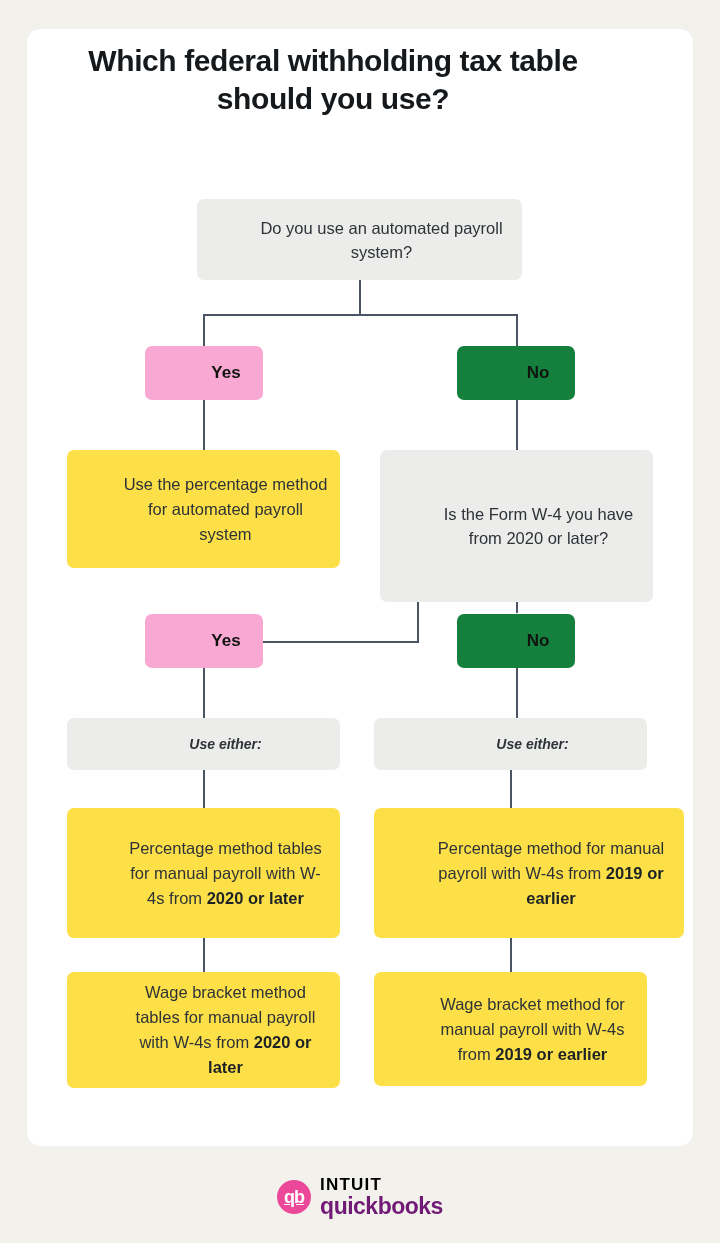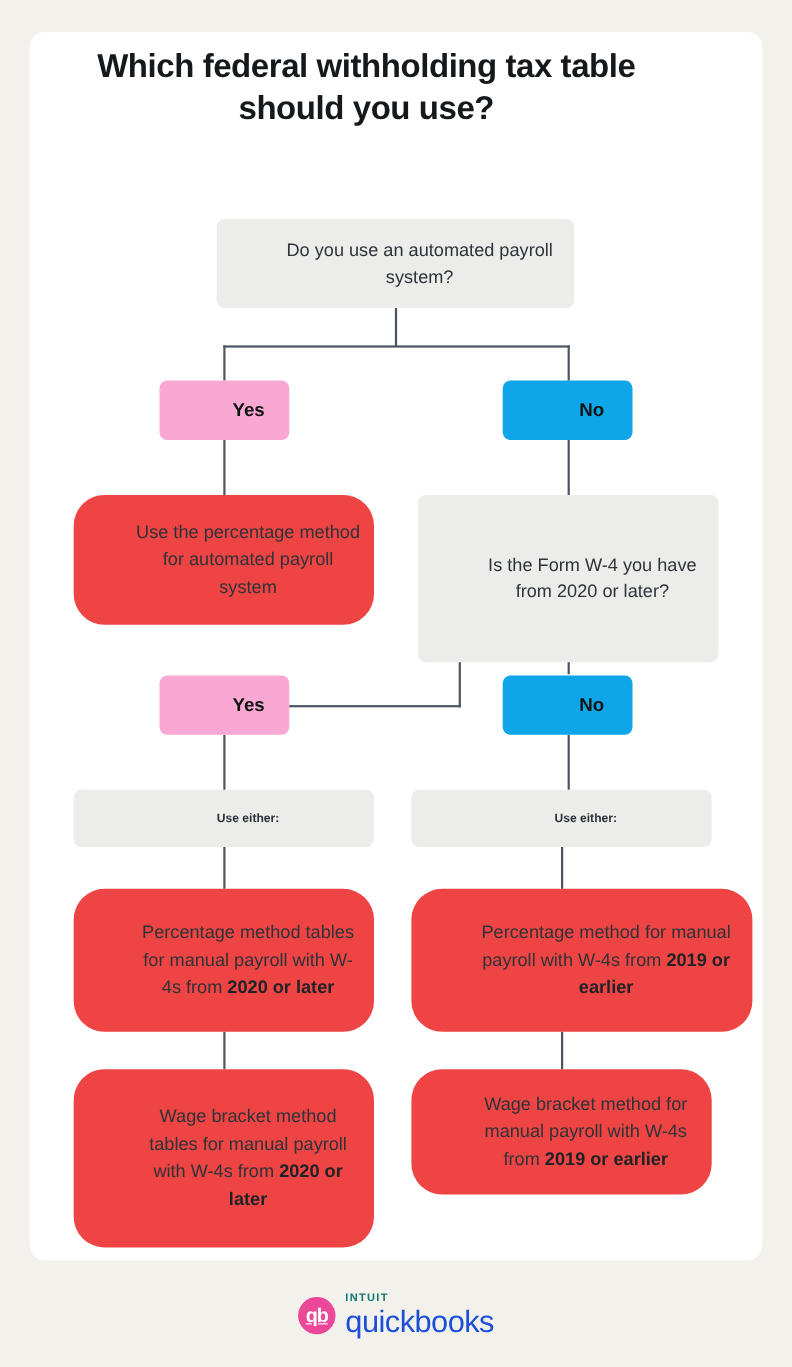--- a/index.html
+++ b/index.html
@@ -65,40 +65,40 @@
   
   .node.grey {
     background: #ececeb;
     font-size: 16.5px;
     line-height: 24px;
     font-weight: 400;
   }
 
   
   .node.blue {
-    background: #ef4444;
+    background: #fde047;
     font-size: 16.5px;
     line-height: 25px;
     font-weight: 400;
-    border-radius: 28px;
   }
 
   
   .node.pill {
     font-size: 17px;
     font-weight: 700;
     color: #10140f;
     border-radius: 7px;
   }
   .node.pill.yes { background: #f9a8d4; }
-  .node.pill.no  { background: #0ea5e9; }
+  .node.pill.no  { background: #15803d; }
 
   .node.header {
     font-weight: 600;
-    font-size: 11px;
+    font-size: 14px;
+    font-style: italic;
   }
 
   .node b, .node .bold { font-weight: 700; color: #1d2226; }
 
   
   .line {
     position: absolute;
     background: #4a5463;
     z-index: 1;
   }
@@ -127,32 +127,32 @@
     color: #ffffff;
     font-size: 18px;
     font-weight: 700;
     letter-spacing: -1px;
     line-height: 1;
     text-decoration: underline;
   }
   #logo-text { line-height: 1; }
   #logo-intuit {
     display: block;
-    font-size: 10px;
+    font-size: 17px;
     font-weight: 700;
     letter-spacing: 1.2px;
-    color: #0f766e;
+    color: #000000;
     margin-bottom: 2px;
   }
   #logo-qb {
     display: block;
-    font-size: 28px;
-    font-weight: 400;
+    font-size: 23px;
+    font-weight: 700;
     letter-spacing: -0.5px;
-    color: #1d4ed8;
+    color: #701a75;
   }
 </style>
 </head>
 <body>
 
 <div id="page">
 
   <div id="card"></div>
 
   <div id="title">Which federal withholding tax table should you use?</div>
@@ -214,21 +214,21 @@
     <span class="txt">Use either:</span>
   </div>
   <div class="node grey header" style="left:374px; top:718px; width:273px; height:52px;">
     <span class="txt">Use either:</span>
   </div>
 
   <div class="node blue" style="left:67px; top:808px; width:273px; height:130px;justify-content:flex-end;">
     <span class="txt"><span>Percentage method tables for manual payroll with W-4s from </span><b>2020 or later</b></span>
   </div>
 
-  <div class="node blue" style="left:67px; top:972px; width:273px; height:162px;">
+  <div class="node blue" style="left:67px; top:972px; width:273px; height:116px;">
     <span class="txt"><span>Wage bracket method tables for manual payroll with W-4s from </span><b>2020 or later</b></span>
   </div>
 
   <div class="node blue" style="left:374px; top:808px; width:310px; height:130px;">
     <span class="txt"><span>Percentage method for manual payroll with W-4s from </span><b>2019 or earlier</b></span>
   </div>
 
   <div class="node blue" style="left:374px; top:972px; width:273px; height:114px;">
     <span class="txt"><span>Wage bracket method for manual payroll with W-4s from </span><b>2019 or earlier</b></span>
   </div>

